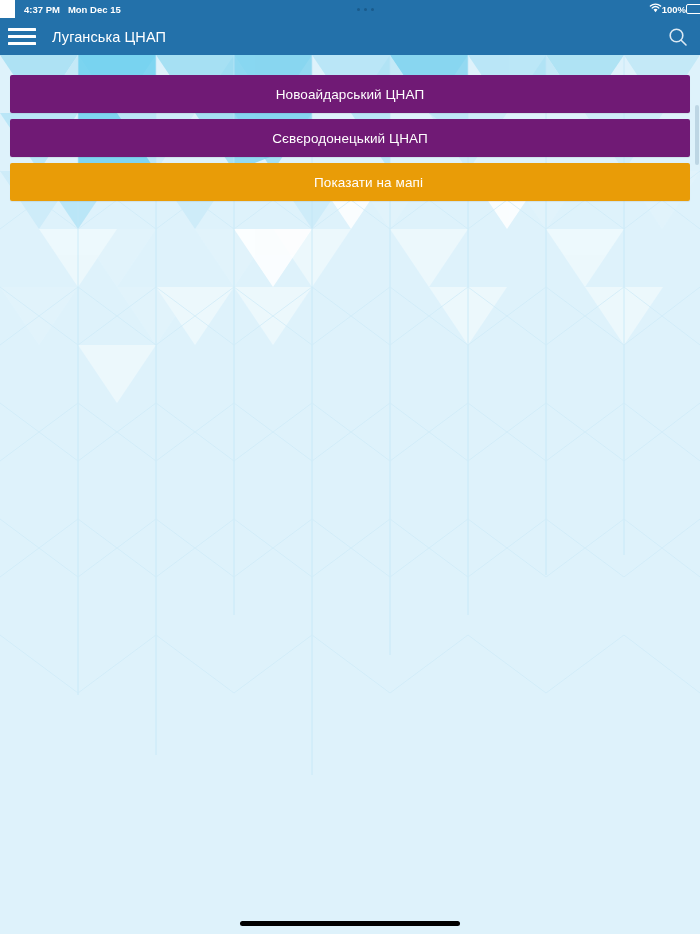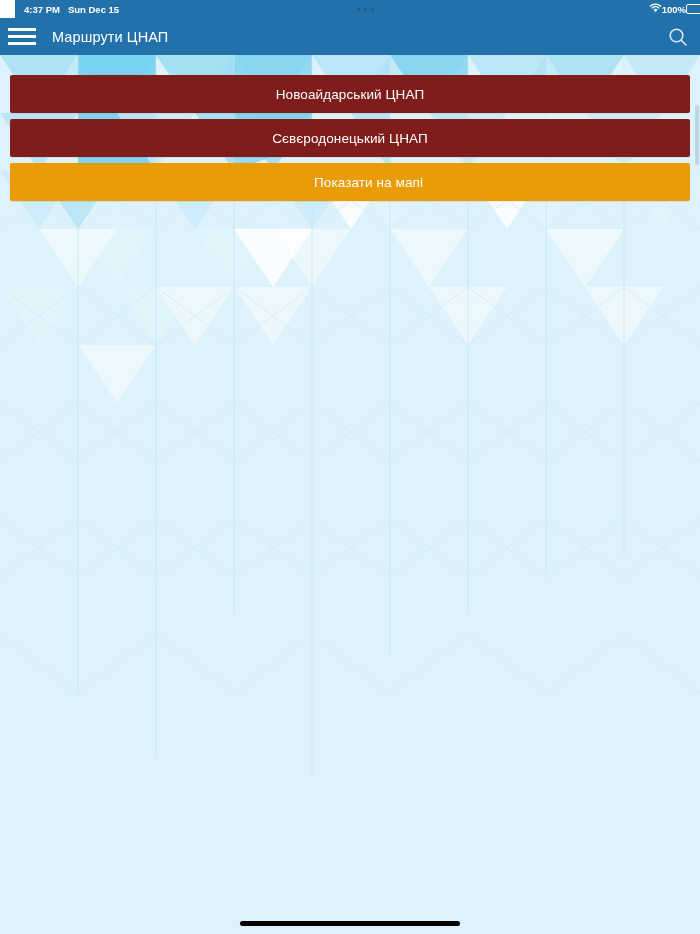--- a/index.html
+++ b/index.html
@@ -165,21 +165,21 @@
     box-sizing: border-box;
     display: flex;
     flex-direction: column;
     gap: 6px;
   }
   .list-btn {
     width: 100%;
     height: 38px;
     border: none;
     border-radius: 2px;
-    background: #7f1d1d;
+    background: #701a75;
     color: #ffffff;
     font-family: "Liberation Sans", sans-serif;
     font-size: 13.5px;
     letter-spacing: 0.1px;
     display: flex;
     align-items: center;
     justify-content: center;
     cursor: pointer;
     box-sizing: border-box;
     box-shadow: 0 1px 1px rgba(0,0,0,0.07);
@@ -215,21 +215,21 @@
   }
 </style>
 </head>
 <body>
 
 <div id="app">
 
   <div class="status-bar">
     <div class="status-left">
       <span>4:37 PM</span>
-      <span>Sun Dec 15</span>
+      <span>Mon Dec 15</span>
     </div>
     <div class="status-center">
       <span class="dot"></span>
       <span class="dot"></span>
       <span class="dot"></span>
     </div>
     <div class="status-right">
       <span class="wifi-icon">
         <svg width="13" height="10" viewBox="0 0 13 10">
           <path d="M6.5 9.3 L4.5 6.6 A3.4 3.4 0 0 1 8.5 6.6 Z" fill="#ffffff"></path>
@@ -243,21 +243,21 @@
       </span>
     </div>
   </div>
 
   <div class="nav-bar">
     <div class="hamburger">
       <span></span>
       <span></span>
       <span></span>
     </div>
-    <div class="nav-title">Маршрути ЦНАП</div>
+    <div class="nav-title">Луганська ЦНАП</div>
     <div class="search-btn">
       <svg width="22" height="22" viewBox="0 0 22 22">
         <circle cx="9.5" cy="9.5" r="6.3" stroke="#dce9f3" stroke-width="1.6" fill="none"></circle>
         <line x1="14.2" y1="14.2" x2="19" y2="19" stroke="#dce9f3" stroke-width="1.6" stroke-linecap="round"></line>
       </svg>
     </div>
   </div>
 
   <div class="bg-pattern">
     <svg width="700" height="879" viewBox="0 0 700 879" preserveAspectRatio="none">

